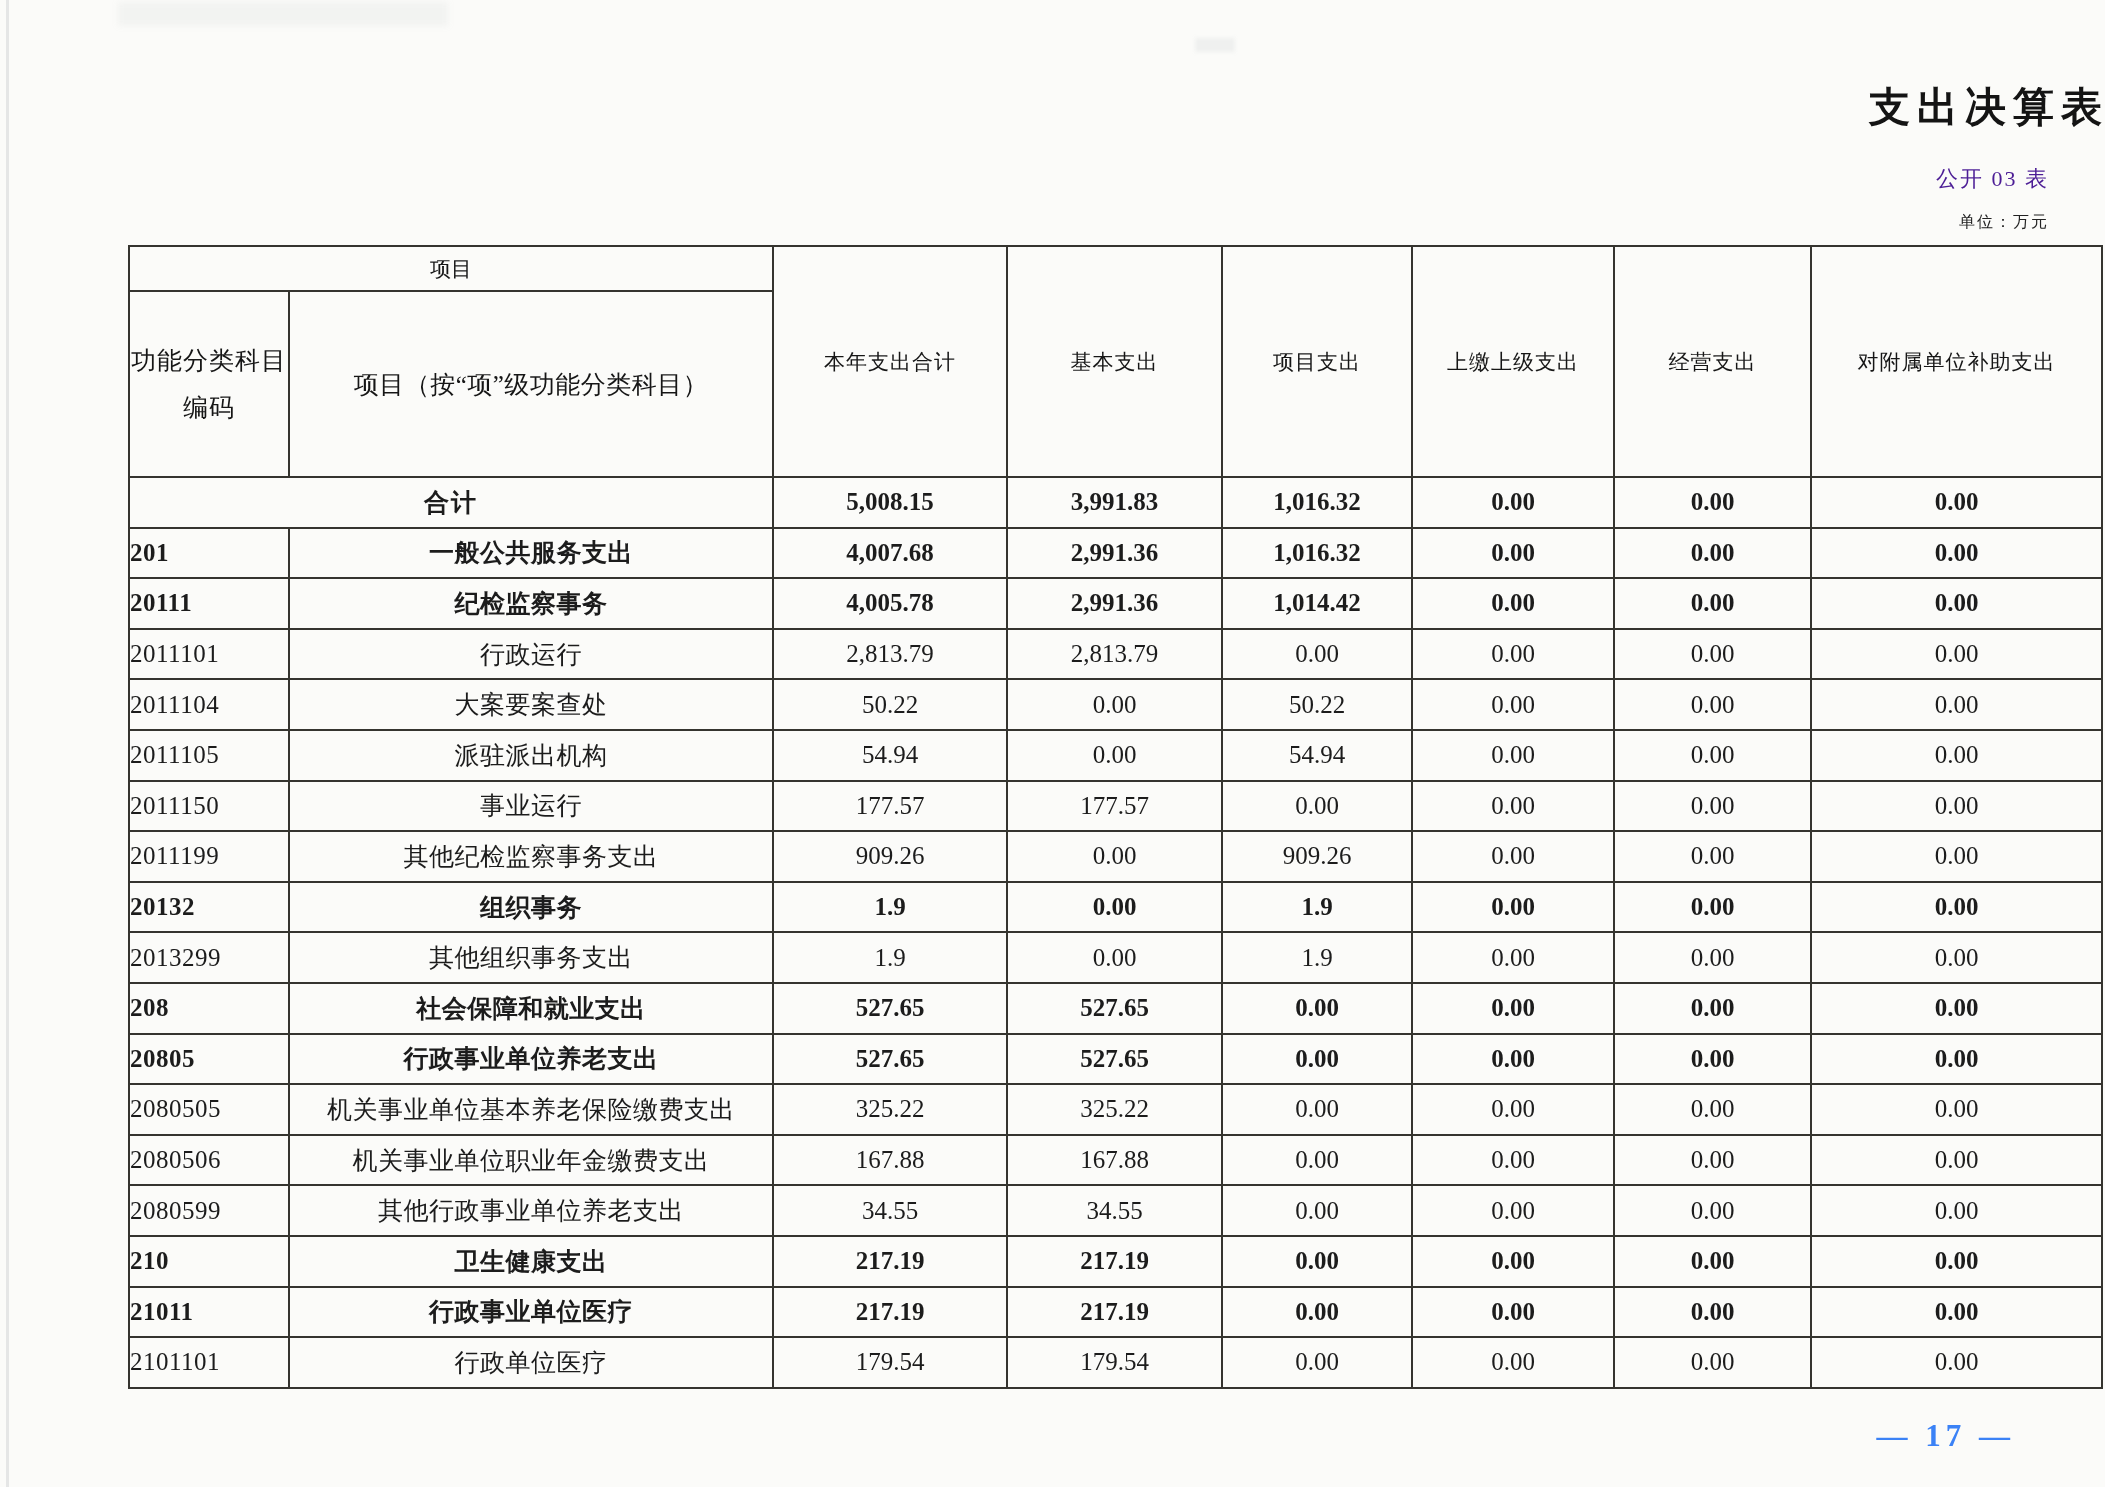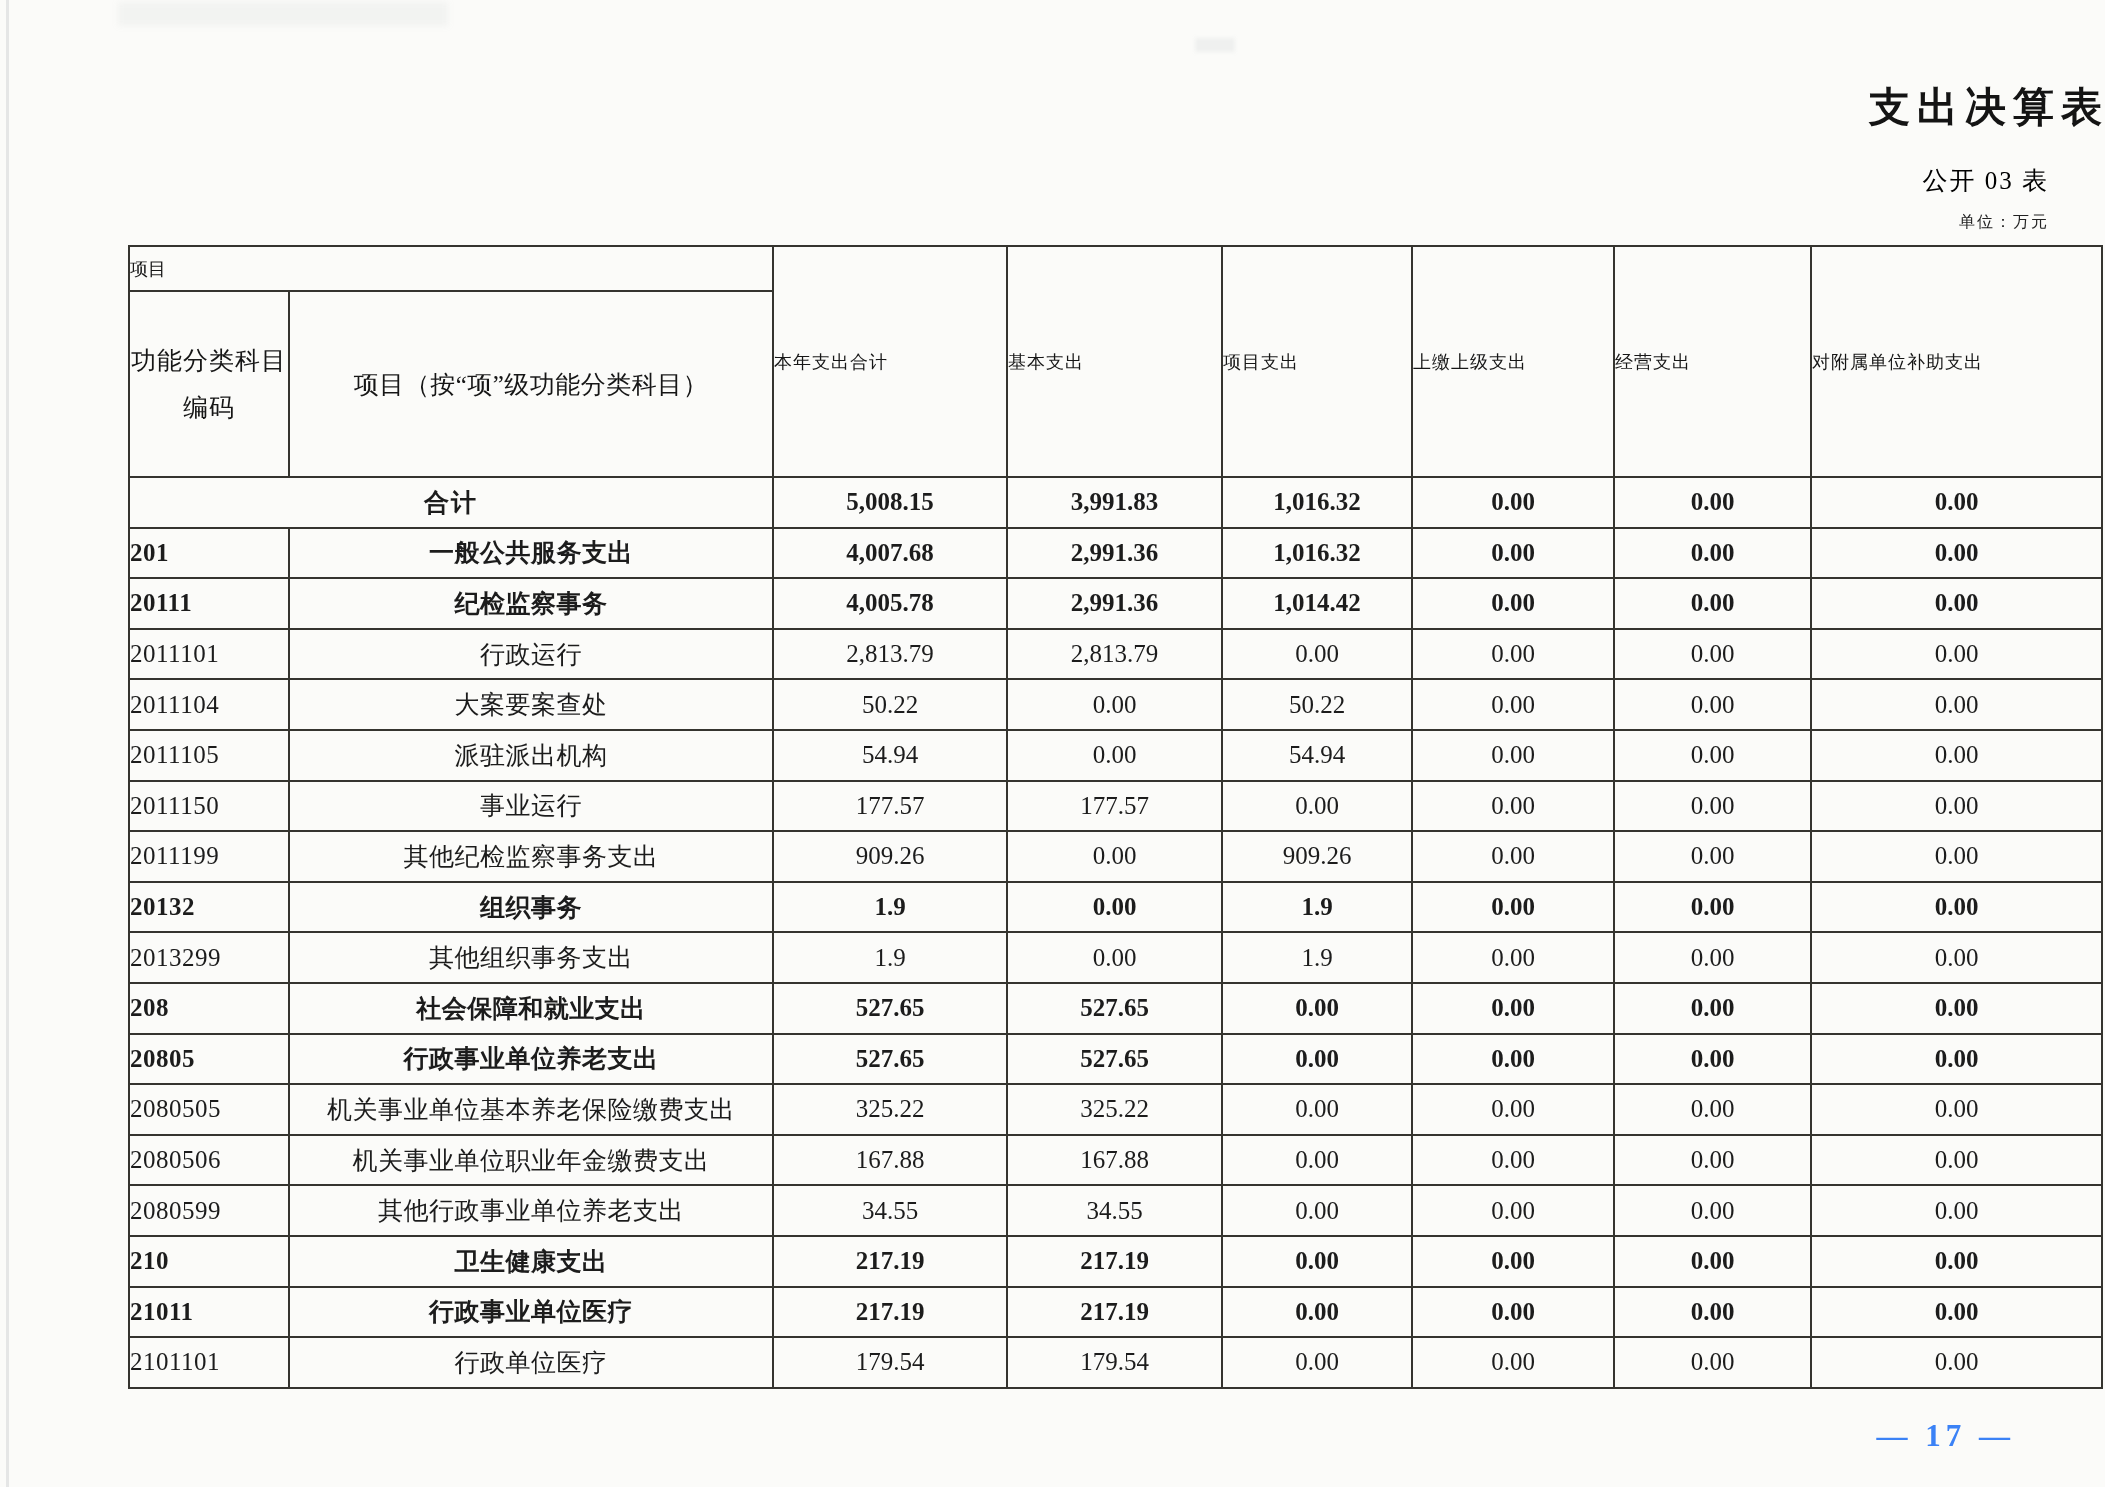--- a/index.html
+++ b/index.html
@@ -14,36 +14,36 @@
   
   .scan-edge{position:absolute;left:6px;top:0;width:3px;height:100%;background:rgba(110,115,122,0.15);}
   .smudge1{position:absolute;left:118px;top:2px;width:330px;height:24px;background:rgba(140,148,155,0.08);filter:blur(3px);}
   .smudge2{position:absolute;left:1195px;top:38px;width:40px;height:14px;background:rgba(140,148,155,0.10);filter:blur(2px);}
 
   .title{
     position:absolute;top:76px;left:0;width:100%;
     margin:4px;text-align:right;
     font-size:41px;font-weight:bold;letter-spacing:7px;color:#141414;
   }
-  .table-code{position:absolute;top:164px;right:56px;font-size:25px;letter-spacing:2px;color:#000000;}
+  .table-code{position:absolute;top:164px;right:56px;font-size:22px;letter-spacing:2px;color:#4c1d95;}
   .dept{position:absolute;top:206px;left:131px;font-size:25px;letter-spacing:1.5px;color:#222;}
   .unit{position:absolute;top:212px;right:56px;font-size:16px;letter-spacing:2px;color:#222;}
 
   table.fin{
     position:absolute;top:245px;left:128px;
     width:1973px;table-layout:fixed;border-collapse:collapse;
   }
   table.fin th,table.fin td{
     border:2px solid #35342f;
     padding:0;
     font-weight:normal;
     vertical-align:middle;
     overflow:hidden;white-space:nowrap;
   }
-  tr.h1row th{height:43px;font-size:18px;text-align:left;color:#161616;}
+  tr.h1row th{height:43px;font-size:21px;text-align:center;color:#161616;}
   tr.h2row th{height:184px;font-size:25px;text-align:center;color:#161616;}
   th.th-col{font-size:25px;text-align:center;color:#161616;letter-spacing:1px;}
   th.th-code span{display:block;line-height:1.9;letter-spacing:1px;}
   th.th-detail{letter-spacing:0.5px;}
 
   tbody td{height:48.6px;font-size:25px;color:#1c1c1c;}
   td.cell-code{text-align:left;padding-left:4px;letter-spacing:0.5px;}
   td.cell-name{text-align:center;padding-left:9px;letter-spacing:0.5px;}
   td.cell-num{text-align:center;font-variant-numeric:tabular-nums;}
   td.cell-total-label{text-align:center;letter-spacing:2px;}

